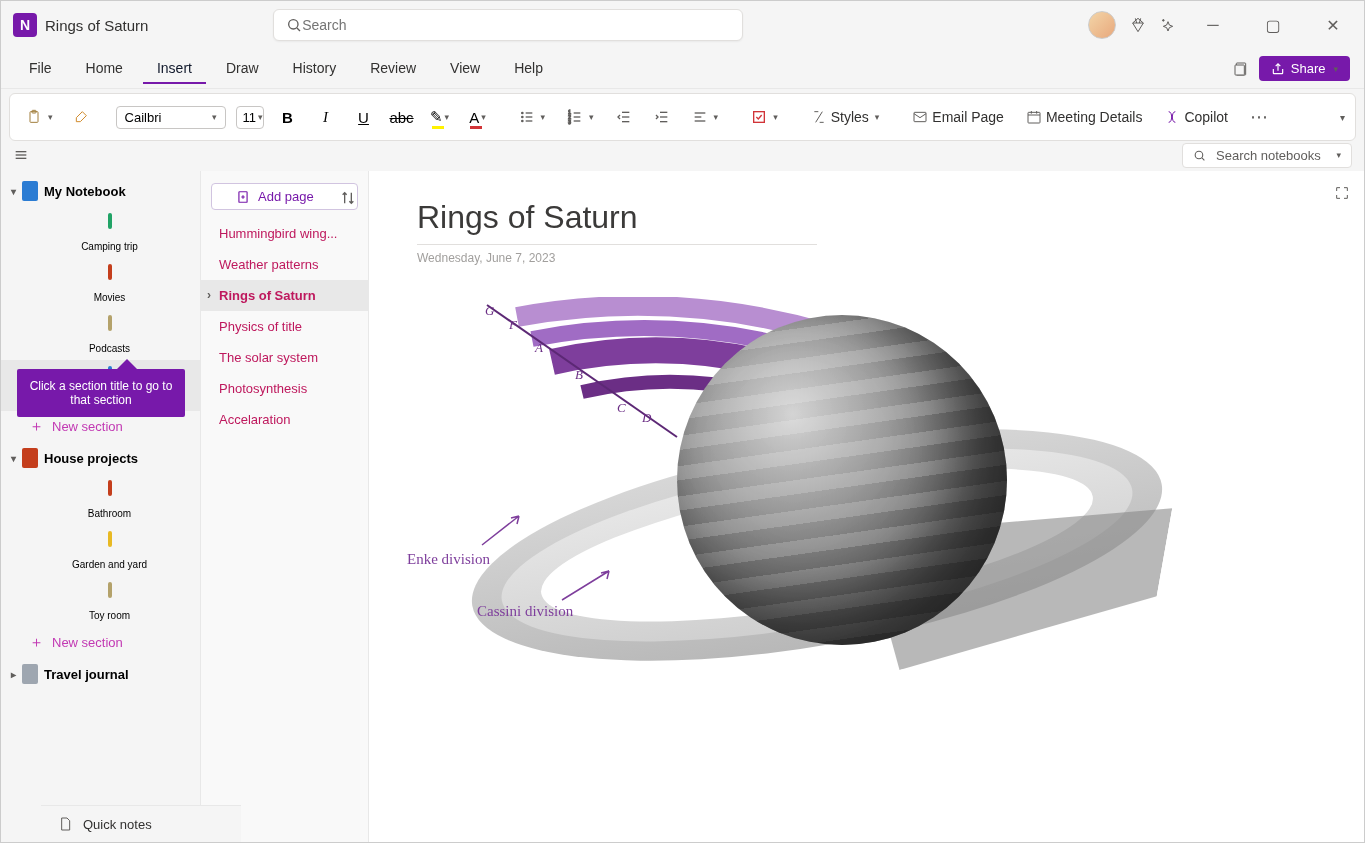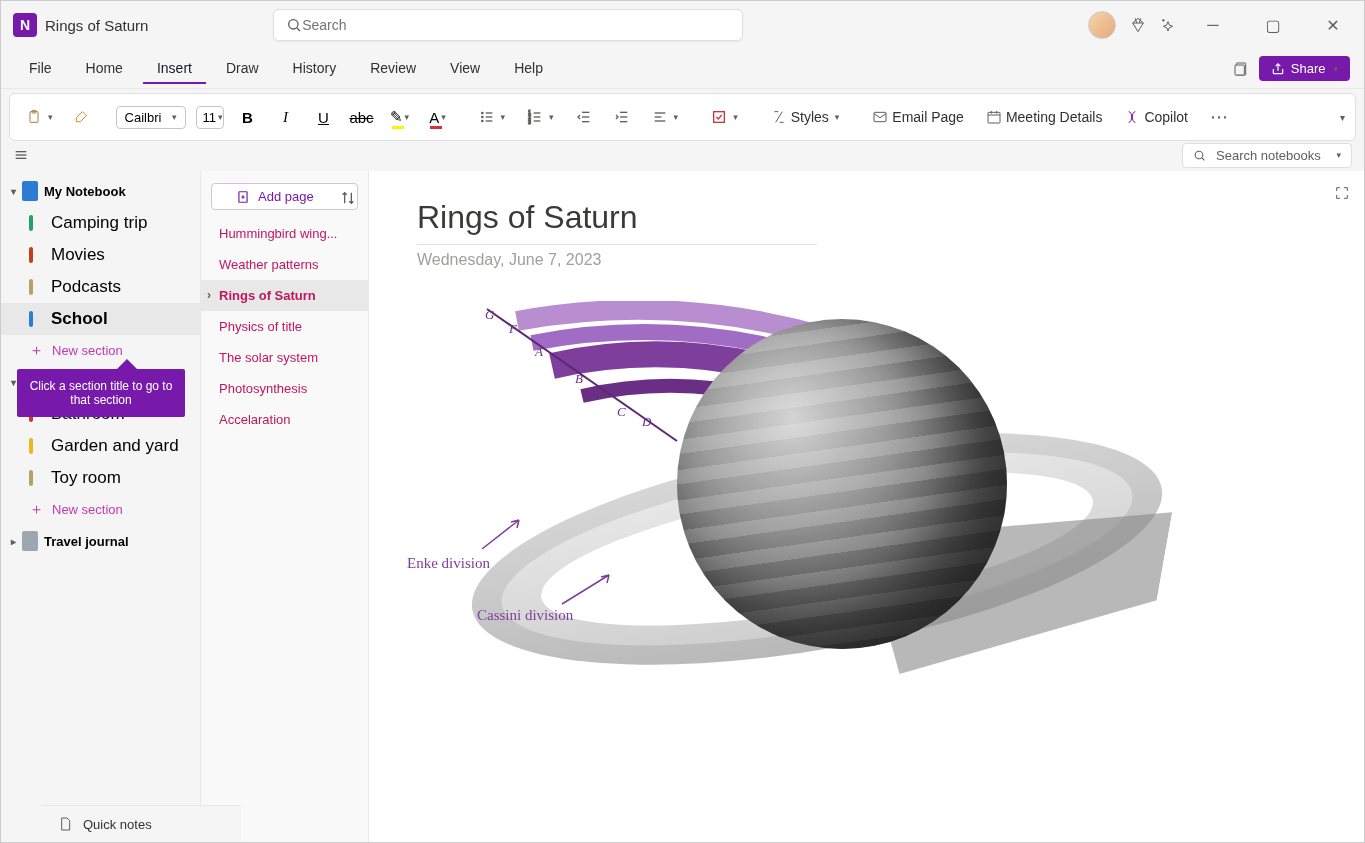--- a/index.html
+++ b/index.html
@@ -20,57 +20,57 @@
 .menubar { height:40px; display:flex; align-items:center; padding:0 14px; background:#f5f5f5; border-bottom:1px solid #e8e8e8; gap:6px; }
 .menu-item { padding:6px 14px; font-size:14px; color:#323130; cursor:pointer; border-bottom:2px solid transparent; }
 .menu-item.active { color:#0f172a; border-bottom:2px solid #7719aa; font-weight:500; }
 .menubar-right { margin-left:auto; display:flex; align-items:center; gap:10px; }
 .share-btn { background:#7719aa; color:#fff; padding:5px 12px; border-radius:4px; font-size:13px; display:flex; align-items:center; gap:6px; cursor:pointer; }
 
 
 .ribbon { height:48px; background:#fff; margin:4px 8px 0 8px; border:1px solid #e1dfdd; border-radius:6px; display:flex; align-items:center; padding:0 10px; gap:10px; }
 .rgrp { display:flex; align-items:center; gap:8px; }
 .rbtn { display:flex; align-items:center; gap:4px; padding:4px 6px; cursor:pointer; color:#323130; font-size:14px; }
-.font-select { border:1px solid #c8c6c4; border-radius:4px; padding:3px 8px; font-size:13px; width:70px; display:flex; align-items:center; justify-content:space-between; }
+.font-select { border:1px solid #c8c6c4; border-radius:4px; padding:3px 8px; font-size:13px; width:110px; display:flex; align-items:center; justify-content:space-between; }
 .size-select { border:1px solid #c8c6c4; border-radius:4px; padding:3px 6px; font-size:13px; width:28px; display:flex; align-items:center; justify-content:space-between; }
 .fmt { width:28px; height:28px; display:flex; align-items:center; justify-content:center; font-size:15px; cursor:pointer; }
 .fmt.b{font-weight:bold;} .fmt.i{font-style:italic;font-family:serif;} .fmt.u{text-decoration:underline;} .fmt.s{text-decoration:line-through;}
 .highlight-a { position:relative; } .highlight-a::after { content:""; position:absolute; bottom:2px; left:6px; right:10px; height:3px; background:#fff200; }
 .fontcolor-a { position:relative; } .fontcolor-a::after { content:""; position:absolute; bottom:2px; left:6px; right:10px; height:3px; background:#d13438; }
 .chev { font-size:9px; color:#605e5c; margin-left:2px; }
 .rsep { width:1px; height:24px; background:transparent; }
 
 
 .subbar { height:32px; display:flex; align-items:center; padding:0 12px; margin-top:-2px; }
 .hamburger { color:#605e5c; cursor:pointer; }
 .search-nb { margin-left:auto; display:flex; align-items:center; gap:6px; padding:4px 10px; font-size:13px; color:#605e5c; border:1px solid #e1dfdd; border-radius:4px; background:#fff; width:170px; justify-content:space-between; }
 
 
 .main { display:flex; height:calc(843px - 48px - 40px - 52px - 32px); }
 .nav { width:200px; background:#f5f5f5; overflow-y:auto; padding:4px 0; border-right:1px solid #e8e8e8; position:relative; }
 .nb-head { display:flex; align-items:center; gap:6px; padding:6px 10px; font-size:13px; font-weight:600; cursor:pointer; }
 .nb-icon { width:16px; height:20px; border-radius:2px; }
-.section { display:flex; align-items:center; gap:18px; padding:6px 10px 6px 28px; font-size:17px; cursor:pointer; }
+.section { display:flex; align-items:center; gap:12px; padding:6px 10px 6px 28px; font-size:10px; cursor:pointer;flex-direction:column; }
 .section .bar { width:4px; height:16px; border-radius:2px; }
 .section.sel { background:#e8e8e8; font-weight:600; }
 .new-sec { color:#c239b3; display:flex; align-items:center; gap:8px; padding:6px 10px 6px 28px; font-size:13px; cursor:pointer; }
 .tooltip { position:absolute; left:16px; top:198px; width:168px; background:#7719aa; color:#fff; font-size:12px; padding:10px; border-radius:2px; text-align:center; z-index:5; }
 .tooltip::before { content:""; position:absolute; top:-10px; left:100px; border:10px solid transparent; border-bottom-color:#7719aa; border-top:0; }
 .quick-notes { position:absolute; bottom:0; left:0; width:200px; padding:10px 16px; font-size:13px; color:#323130; display:flex; align-items:center; gap:10px; border-top:1px solid #e8e8e8; background:#f5f5f5;margin-left:40px; }
 
 .pagelist { width:168px; background:#f9f9f9; border-right:1px solid #e8e8e8; padding:8px 0; }
 .add-page { margin:4px 10px 8px 10px; border:1px solid #d1c4e0; border-radius:4px; padding:5px 24px; font-size:13px; color:#7719aa; display:flex; align-items:center; gap:8px; cursor:pointer; background:#fff; }
 .sort-ic { float:right; margin-right:12px; margin-top:-28px; color:#605e5c; cursor:pointer; }
 .page { padding:8px 10px 8px 18px; font-size:13px; cursor:pointer; white-space:nowrap; overflow:hidden; text-overflow:ellipsis; color:#be185d; }
 .page.sel { background:#e8e8e8; font-weight:600; position:relative; }
 .page.sel::before { content:"›"; position:absolute; left:6px; color:#605e5c; transform:rotate(0deg); font-size:12px; }
 
 .canvas { flex:1; background:#fff; padding:28px 48px; position:relative; overflow:hidden; }
 .page-title { font-size:32px; color:#3b3a39; font-weight:400; margin-bottom:6px; border-bottom:1px solid #e1dfdd; padding-bottom:8px; width:400px; }
-.page-date { font-size:16px; color:#a19f9d; margin-bottom:20px; }
+.page-date { font-size:12px; color:#a19f9d; margin-bottom:20px; }
 .fullscreen-ic { position:absolute; top:14px; right:14px; color:#605e5c; cursor:pointer; }
 
 
 .saturn-wrap { position:relative; width:760px; height:440px; margin-top:10px; }
 .ring-back { position:absolute; width:700px; height:200px; border-radius:50%; background:linear-gradient(180deg,#d8d8d8,#b8b8b8); left:50px; top:160px; transform:rotate(-10deg); }
 .ring-back2 { position:absolute; width:640px; height:160px; border-radius:50%; background:linear-gradient(180deg,#e8e8e8,#cfcfcf); left:80px; top:180px; transform:rotate(-10deg); }
 .ring-gap { position:absolute; width:560px; height:120px; border-radius:50%; background:#fff; left:120px; top:200px; transform:rotate(-10deg); }
 .ring-shadow { position:absolute; width:320px; height:140px; background:#888; right:10px; top:225px; transform:rotate(-10deg) skewX(-20deg); opacity:0.6; clip-path:polygon(0 0,100% 20%,100% 80%,20% 100%); }
 .planet { position:absolute; width:330px; height:330px; border-radius:50%; left:260px; top:30px;
   background:

